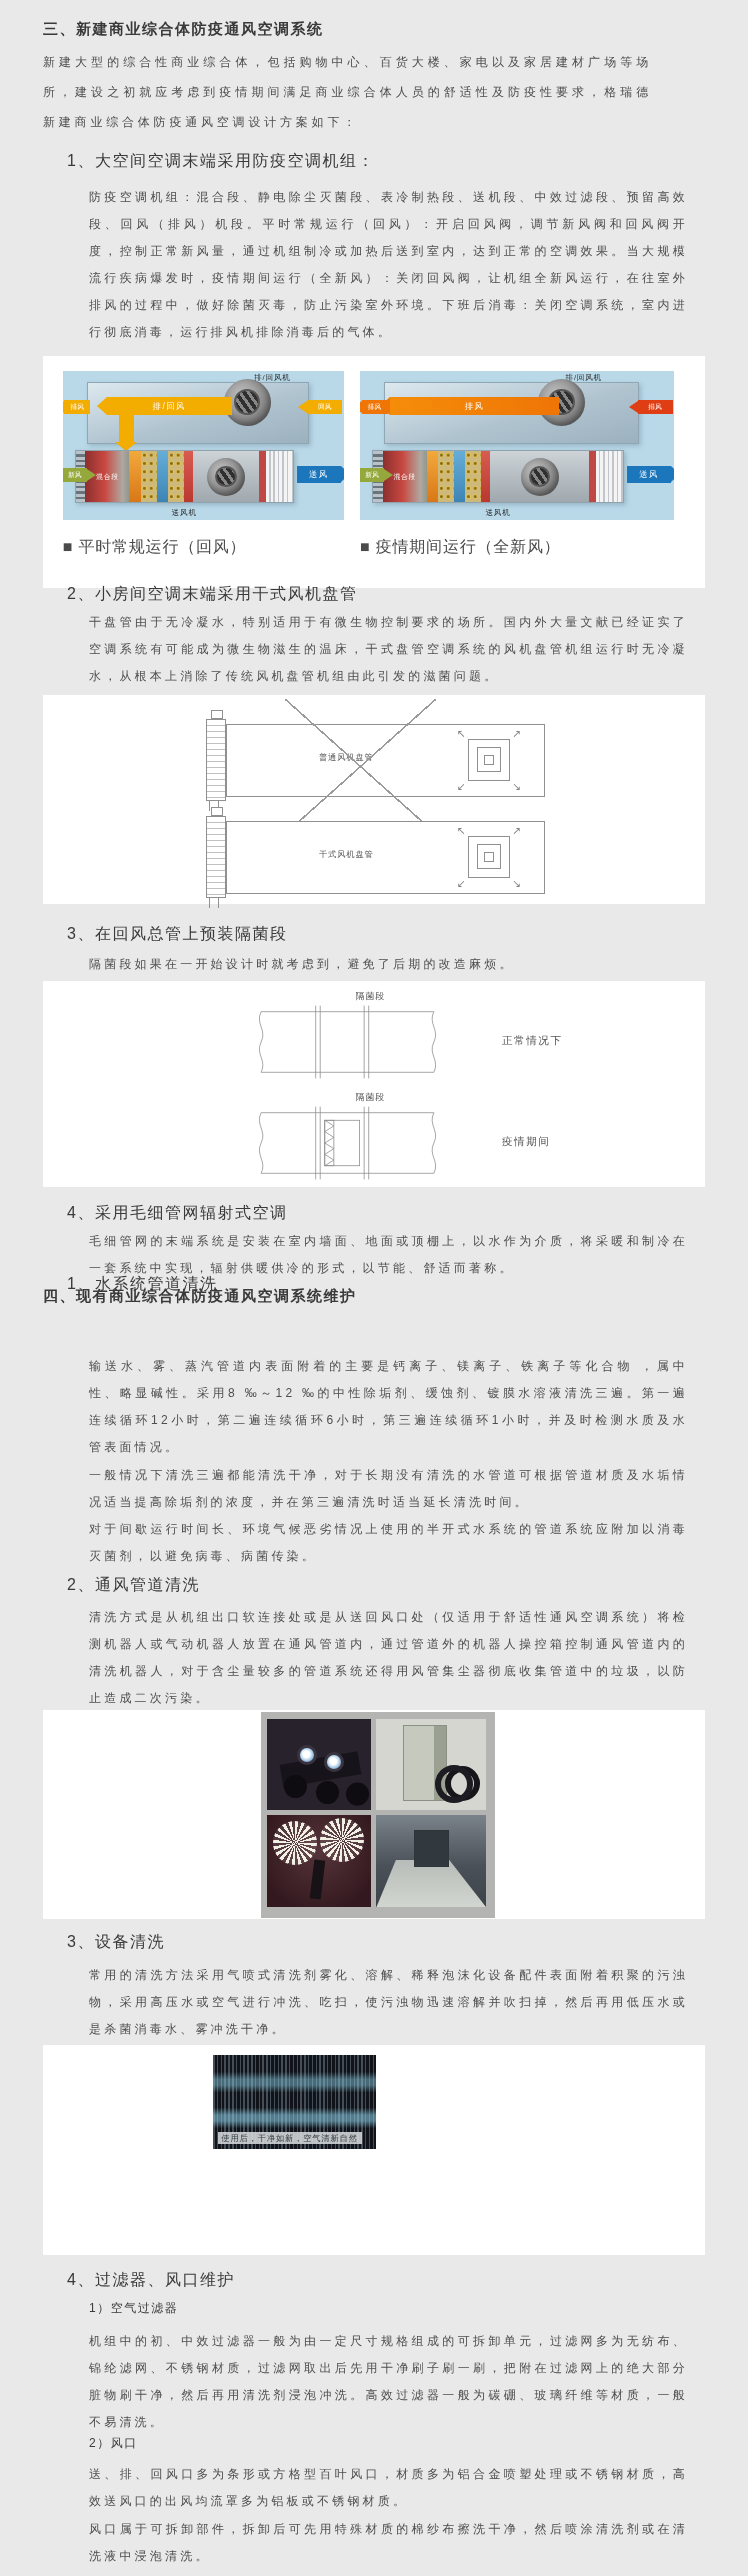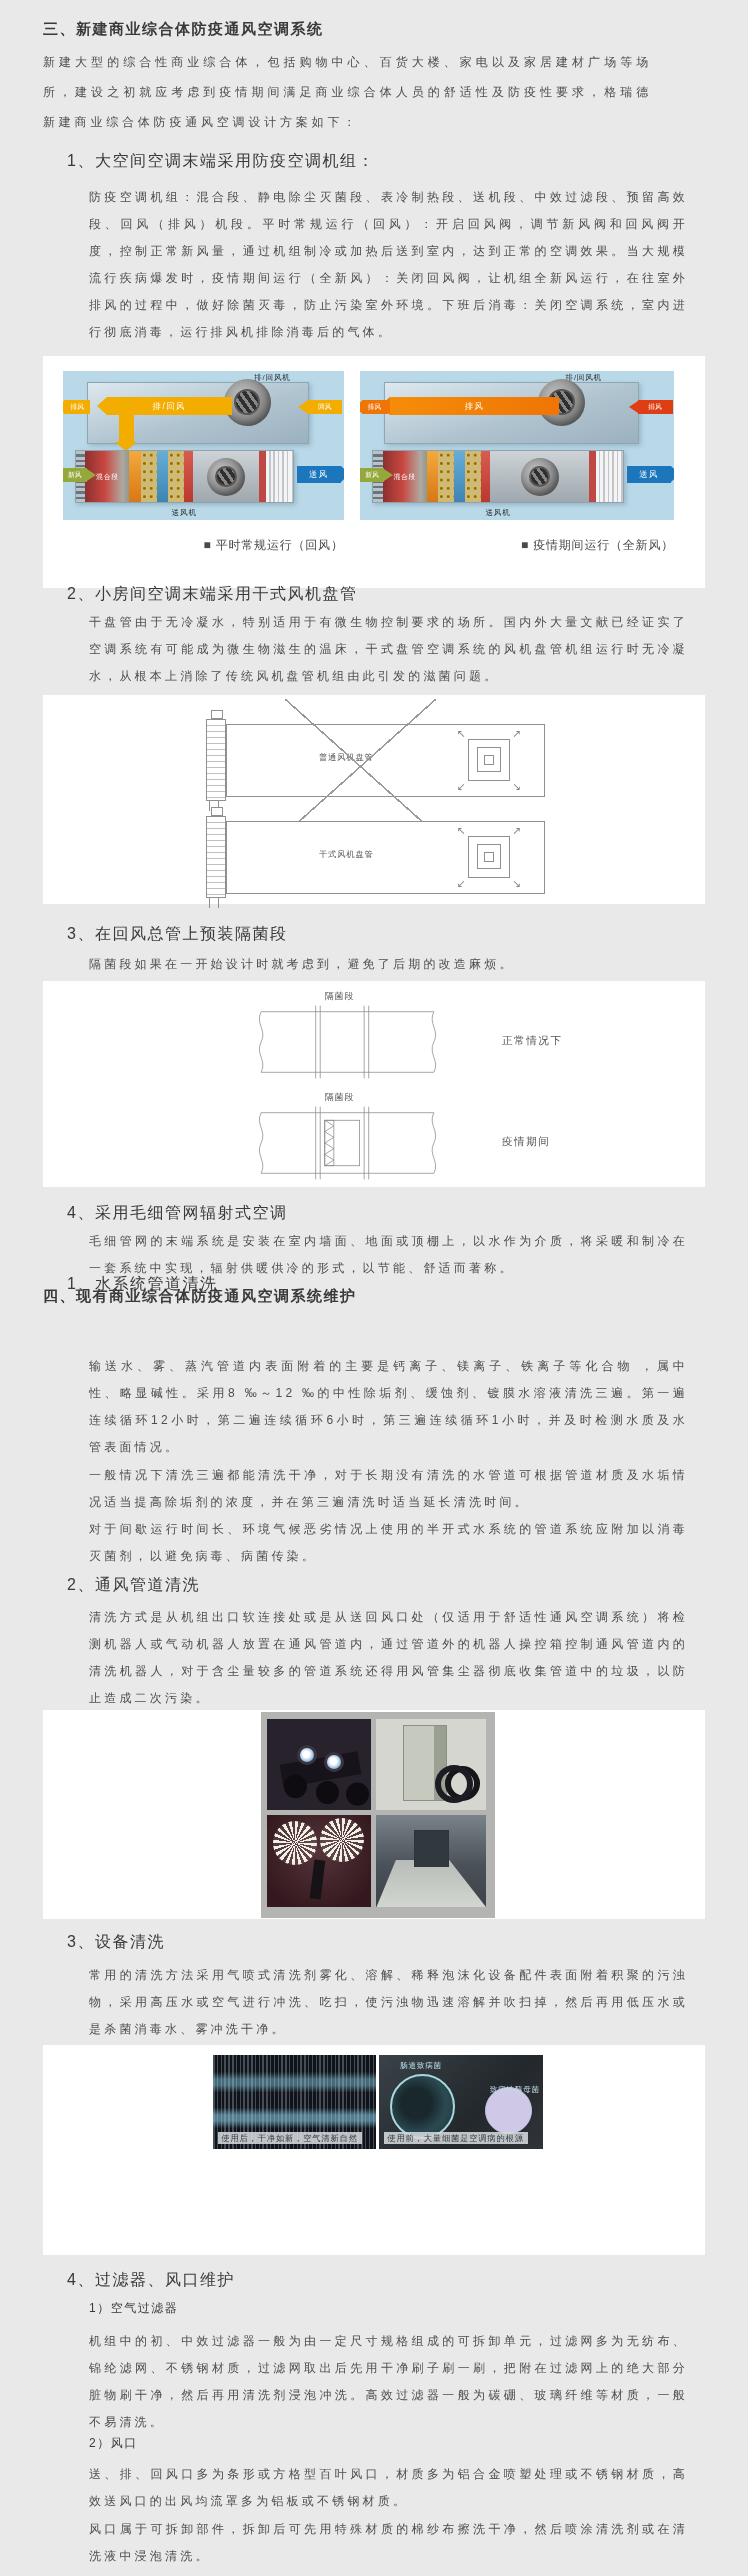--- a/index.html
+++ b/index.html
@@ -45,21 +45,21 @@
   #h4-1{top:2300px;left:89px}
   #p11{top:2328px}
   #h4-2{top:2435px;left:89px}
   #p12{top:2461px}
   #p13{top:2516px}
 
   
   .ahu{position:absolute;top:15px;height:149px;background:#b9d9e9;overflow:hidden}
   .ahu-left{left:19.7px;width:281px}
   .ahu-right{left:317px;width:314px}
-  .p1cap{position:absolute;top:181px;font-size:12px;color:#4a4a4a;text-align:right;letter-spacing:0.8px}
+  .p1cap{position:absolute;top:181px;font-size:16px;color:#4a4a4a;text-align:left;letter-spacing:0.8px}
   .p1cap.l{left:19.7px;width:281px}
   .p1cap.r{left:317px;width:314px}
   .c-yellow{--c:#f3ac00}.c-orange{--c:#ef7506}.c-red{--c:#df3d14}
   .c-green{--c:#94a83c}.c-blue{--c:#1c76bc}
   .a-arrow{position:absolute;background:var(--c);color:#fff;text-align:center;font-weight:normal}
   .a-left::before{content:'';position:absolute;right:100%;top:50%;transform:translateY(-50%);
      border-top:6.8px solid transparent;border-bottom:6.8px solid transparent;border-right:9px solid var(--c)}
   .a-right::after{content:'';position:absolute;left:100%;top:50%;transform:translateY(-50%);
      border-top:6.8px solid transparent;border-bottom:6.8px solid transparent;border-left:9px solid var(--c)}
   .a-main.a-left::before{border-top-width:9px;border-bottom-width:9px;border-right-width:10.6px}
@@ -122,21 +122,21 @@
   .ca.bl{left:-12px;bottom:-12px}.ca.br{right:-12px;bottom:-12px}
   .f-x{position:absolute;left:79px;top:-19.7px;width:151px;height:135px;
      background:
       linear-gradient(to bottom right,transparent calc(50% - 0.8px),#9a9a9a calc(50% - 0.8px) calc(50% + 0.8px),transparent calc(50% + 0.8px)),
       linear-gradient(to top right,transparent calc(50% - 0.8px),#9a9a9a calc(50% - 0.8px) calc(50% + 0.8px),transparent calc(50% + 0.8px))}
 
   
   .ductfig{position:absolute;left:206px;width:348px;height:98px}
   .ductfig1{top:9px}
   .ductfig2{top:110px}
-  .d-label{position:absolute;top:0;left:45px;width:91px;text-align:center;font-size:9px;color:#555;letter-spacing:0.8px}
+  .d-label{position:absolute;top:0;left:45px;width:91px;text-align:right;font-size:9px;color:#555;letter-spacing:0.8px}
   .ductfig svg{position:absolute;left:0;top:13.6px;display:block}
   .ductfig svg *{stroke:#8a8a8a;fill:none;stroke-width:1}
   .d-cap{position:absolute;left:253px;top:44px;font-size:10.6px;color:#555;letter-spacing:1.5px}
 
   
   .grayblock{position:absolute;left:218px;top:1.5px;width:234px;height:206px;background:#b4b4b2;
      display:grid;grid-template-columns:104px 110px;grid-template-rows:91px 92px;gap:5.3px;padding:7.6px 6px}
   .photo-grid{position:absolute;left:170px;top:9.8px;display:grid;
      grid-template-columns:163px 164px;grid-template-rows:94px 94px;gap:3px}
   .ph{position:relative;overflow:hidden}
@@ -373,27 +373,20 @@
 </div>
 
 <div class="h3" id="h3-w3">3、设备清洗</div>
 <div class="para indent" id="p10">常用的清洗方法采用气喷式清洗剂雾化、溶解、稀释泡沫化设备配件表面附着积聚的污浊物，采用高压水或空气进行冲洗、吃扫，使污浊物迅速溶解并吹扫掉，然后再用低压水或是杀菌消毒水、雾冲洗干净。</div>
 
 <div class="panel" id="panel5">
   <div class="photo-grid">
     <div class="ph ph-clean">
       <span class="pcap">使用后，干净如新，空气清新自然</span>
     </div>
-    <div class="ph ph-bact">
-      <span class="bac1"></span>
-      <span class="bac2"></span>
-      <span class="bac-lab1">肠道致病菌</span>
-      <span class="bac-lab2">致病性酵母菌</span>
-      <span class="pcap">使用前，大量细菌是空调病的根源</span>
-    </div>
   </div>
 </div>
 
 <div class="h3" id="h3-w4">4、过滤器、风口维护</div>
 <div class="h4" id="h4-1">1）空气过滤器</div>
 <div class="para indent" id="p11">机组中的初、中效过滤器一般为由一定尺寸规格组成的可拆卸单元，过滤网多为无纺布、锦纶滤网、不锈钢材质，过滤网取出后先用干净刷子刷一刷，把附在过滤网上的绝大部分脏物刷干净，然后再用清洗剂浸泡冲洗。高效过滤器一般为碳硼、玻璃纤维等材质，一般不易清洗。</div>
 <div class="h4" id="h4-2">2）风口</div>
 <div class="para indent" id="p12">送、排、回风口多为条形或方格型百叶风口，材质多为铝合金喷塑处理或不锈钢材质，高效送风口的出风均流罩多为铝板或不锈钢材质。</div>
 <div class="para indent" id="p13">风口属于可拆卸部件，拆卸后可先用特殊材质的棉纱布擦洗干净，然后喷涂清洗剂或在清洗液中浸泡清洗。</div>
 

